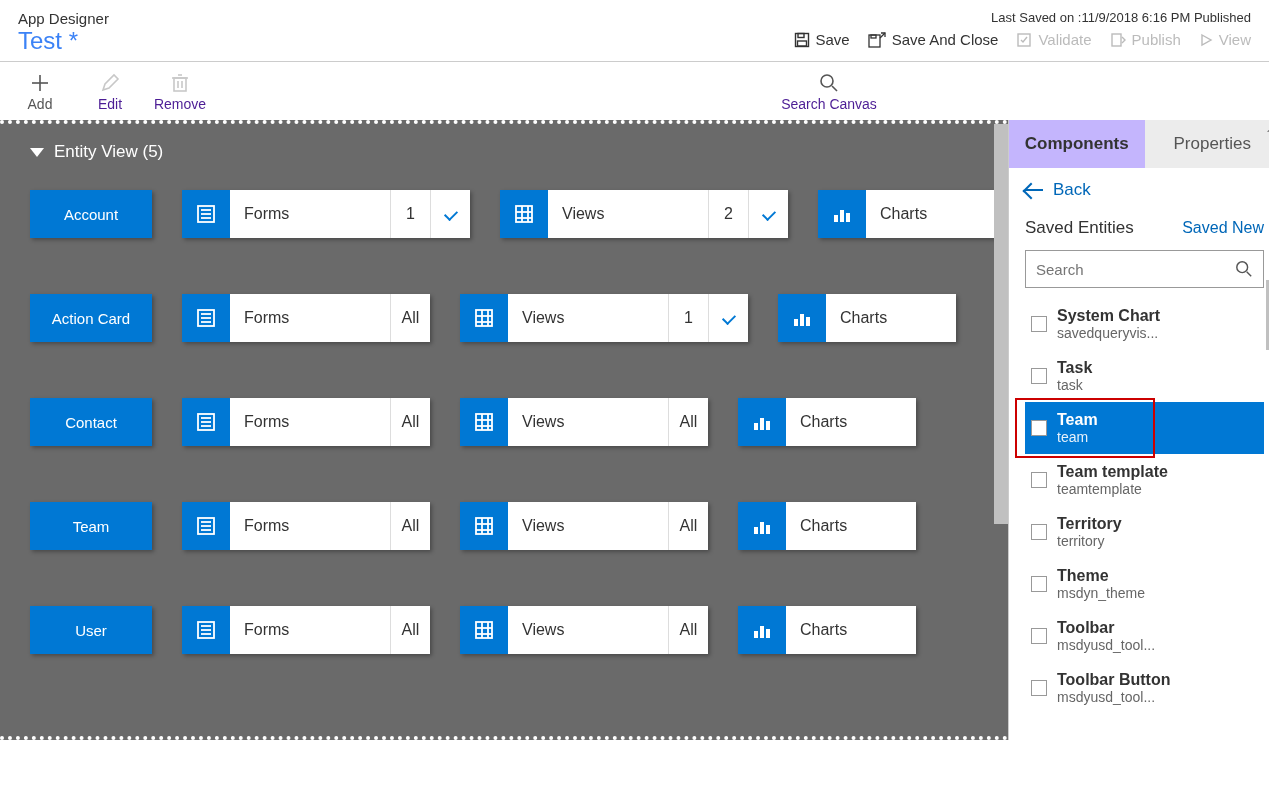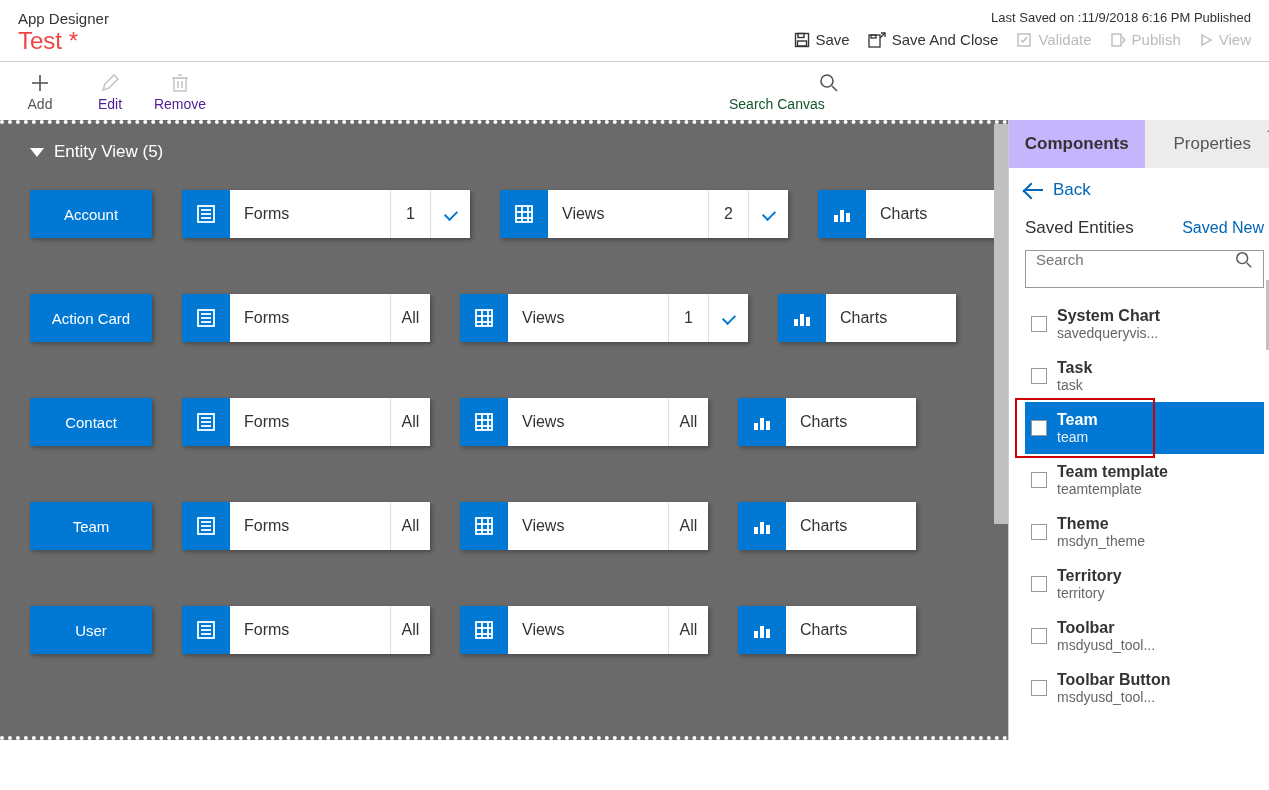--- a/index.html
+++ b/index.html
@@ -1,31 +1,31 @@
 <!DOCTYPE html>
 <html><head>
 <meta charset="utf-8">
 <style>
   * { box-sizing: border-box; margin: 0; padding: 0; font-family: "Segoe UI", Arial, sans-serif; }
   body { background: #fff; color: #333; width: 1269px; height: 790px; overflow: hidden; }
   .header { display: flex; justify-content: space-between; padding: 10px 18px 6px 18px; }
   .header-left { display: flex; flex-direction: column; }
   .app-title { font-size: 15px; color: #333; }
-  .app-name { font-size: 24px; color: #ef4444; }
+  .app-name { font-size: 24px; color: #3b82f6; }
   .status-line { font-size: 13px; color: #333; text-align: right; margin-bottom: 6px;}
   .header-actions { display: flex; align-items: center; gap: 18px; font-size: 15px; }
   .act-item { display:flex; align-items:center; gap:6px; cursor:pointer; color:#333; }
   .act-item.disabled { color:#bbb; }
   .divider { border-bottom:1px solid #ccc; }
   .toolbar { display:flex; padding: 8px 0 8px 5px; }
   .toolbar-left { display:flex; }
   .tb-btn { display:flex; flex-direction:column; align-items:center; width:70px; cursor:pointer; font-size:14px; color:#555; }
   .tb-btn.disabled { color:#4c1d95; }
   .tb-icon { font-size:20px; height:26px; display:flex; align-items:center; justify-content:center; }
-  .search-canvas { margin-left:auto; display:flex; flex-direction:column; width:200px; font-size:14px; color:#14532d; margin-right:340px;}
+  .search-canvas { margin-left:auto; display:flex; flex-direction:column; align-items:center; width:200px; font-size:14px; color:#4c1d95; margin-right:340px;}
   .main { display:flex; }
   .canvas-wrapper { flex:1; position:relative;border-radius:31px; }
   .canvas-area { background:#6a6a6a; padding: 18px 12px 12px 30px; height:620px; overflow:hidden; position:relative; border:4px dotted #fff; border-left:none; border-right:none;}
   .section-header { display:flex; align-items:center; gap:10px; color:#fff; font-size:17px; margin-bottom:28px; cursor:pointer;}
   .triangle { width:0; height:0; border-left:7px solid transparent; border-right:7px solid transparent; border-top:9px solid #fff; }
   .entity-row { display:flex; gap:30px; margin-bottom:56px; }
   .entity-tile { background:#0078d4; color:#fff; width:122px; height:48px; display:flex; align-items:center; justify-content:center; font-size:15px; cursor:pointer; box-shadow: 2px 2px 4px rgba(0,0,0,.3);}
   .card { display:flex; height:48px; box-shadow: 2px 2px 4px rgba(0,0,0,.3);}
   .card-icon { background:#0078d4; width:48px; display:flex; align-items:center; justify-content:center; }
   .card-body { background:#fff; width:160px; display:flex; align-items:center; padding-left:14px; font-size:16px;}
@@ -39,21 +39,21 @@
   .tab { flex:1; padding:14px 0; text-align:center; font-size:17px; cursor:pointer; }
   .tab.active { font-weight:600; background:#c4b5fd; }
   .tab.inactive { background:#ececec; color:#555;}
   .side-body { padding: 12px 16px; flex:1; position:relative; }
   .back-link { display:flex; align-items:center; gap:10px; color:#0067b8; font-size:17px; cursor:pointer; margin-bottom:18px;}
   .arrow-left { width:18px; height:2px; background:#0067b8; position:relative;}
   .arrow-left::before{content:"";position:absolute; left:0; top:-4px; width:10px; height:10px; border-left:2px solid #0067b8; border-bottom:2px solid #0067b8; transform:rotate(45deg);}
   .sel-row { display:flex; justify-content:space-between; align-items:center; margin-bottom:12px;}
   .sel-title { font-size:17px; color:#333;}
   .create-new { color:#0067b8; font-size:16px; cursor:pointer;}
-  .search-box { border:1px solid #999; display:flex; align-items:flex-start; height:38px; padding:0 10px; margin-bottom:10px;}
+  .search-box { border:1px solid #999; display:flex; align-items:center; height:38px; padding:0 10px; margin-bottom:10px;}
   .search-inp { border:none; outline:none; flex:1; font-size:15px; color:#666;}
   .entities-list { position:relative;}
   .ent-item { display:flex; align-items:center; gap:10px; padding:8px 6px; cursor:pointer;}
   .ent-item.selected { background:#0078d4; color:#fff;}
   .ent-item .cb { width:16px; height:16px; border:1px solid #999; background:#fff; flex-shrink:0; position:relative; display:flex;align-items:center;justify-content:center; font-size:13px;}
   .ent-text { display:flex; flex-direction:column; line-height:1.2;}
   .ent-name { font-size:16px; font-weight:600;}
   .ent-sub { font-size:14px; color:#666;}
   .ent-item.selected .ent-sub{color:#e6f1fb;}
   .highlight { border:2px solid #c00; position:absolute; pointer-events:none;}
@@ -457,29 +457,29 @@
           <div class="ent-item ">
      <div class="cb"></div>
      <div class="ent-text">
         <div class="ent-name">Team template</div>
         <div class="ent-sub">teamtemplate</div>
      </div>
   </div>
           <div class="ent-item ">
      <div class="cb"></div>
      <div class="ent-text">
+        <div class="ent-name">Territory</div>
+        <div class="ent-sub">territory</div>
+     </div>
+  </div>
+          <div class="ent-item ">
+     <div class="cb"></div>
+     <div class="ent-text">
         <div class="ent-name">Theme</div>
         <div class="ent-sub">msdyn_theme</div>
-     </div>
-  </div>
-          <div class="ent-item ">
-     <div class="cb"></div>
-     <div class="ent-text">
-        <div class="ent-name">Territory</div>
-        <div class="ent-sub">territory</div>
      </div>
   </div>
           <div class="ent-item ">
      <div class="cb"></div>
      <div class="ent-text">
         <div class="ent-name">Toolbar</div>
         <div class="ent-sub">msdyusd_tool...</div>
      </div>
   </div>
           <div class="ent-item ">

